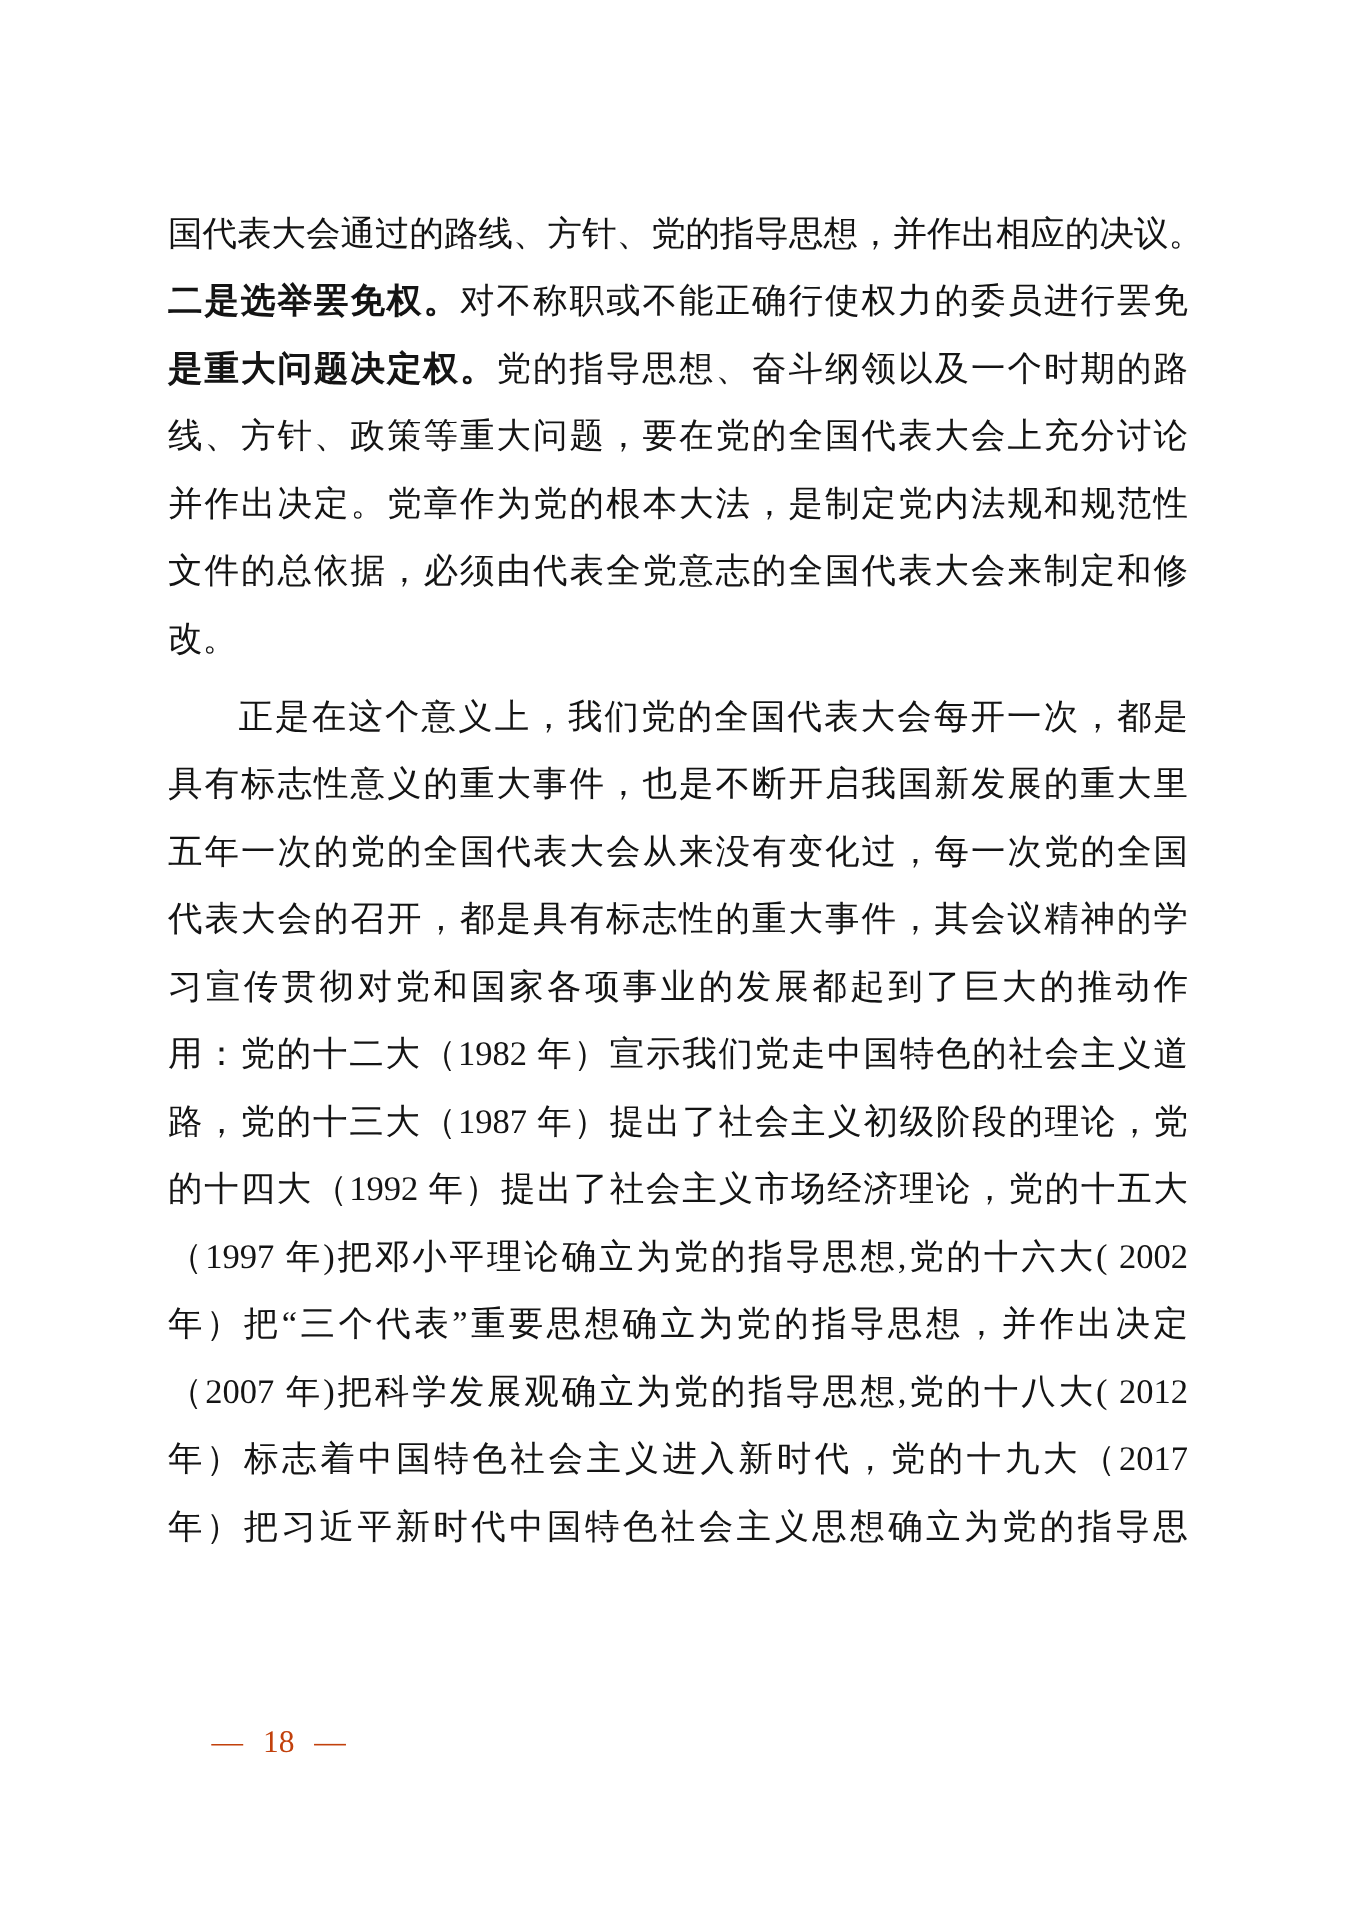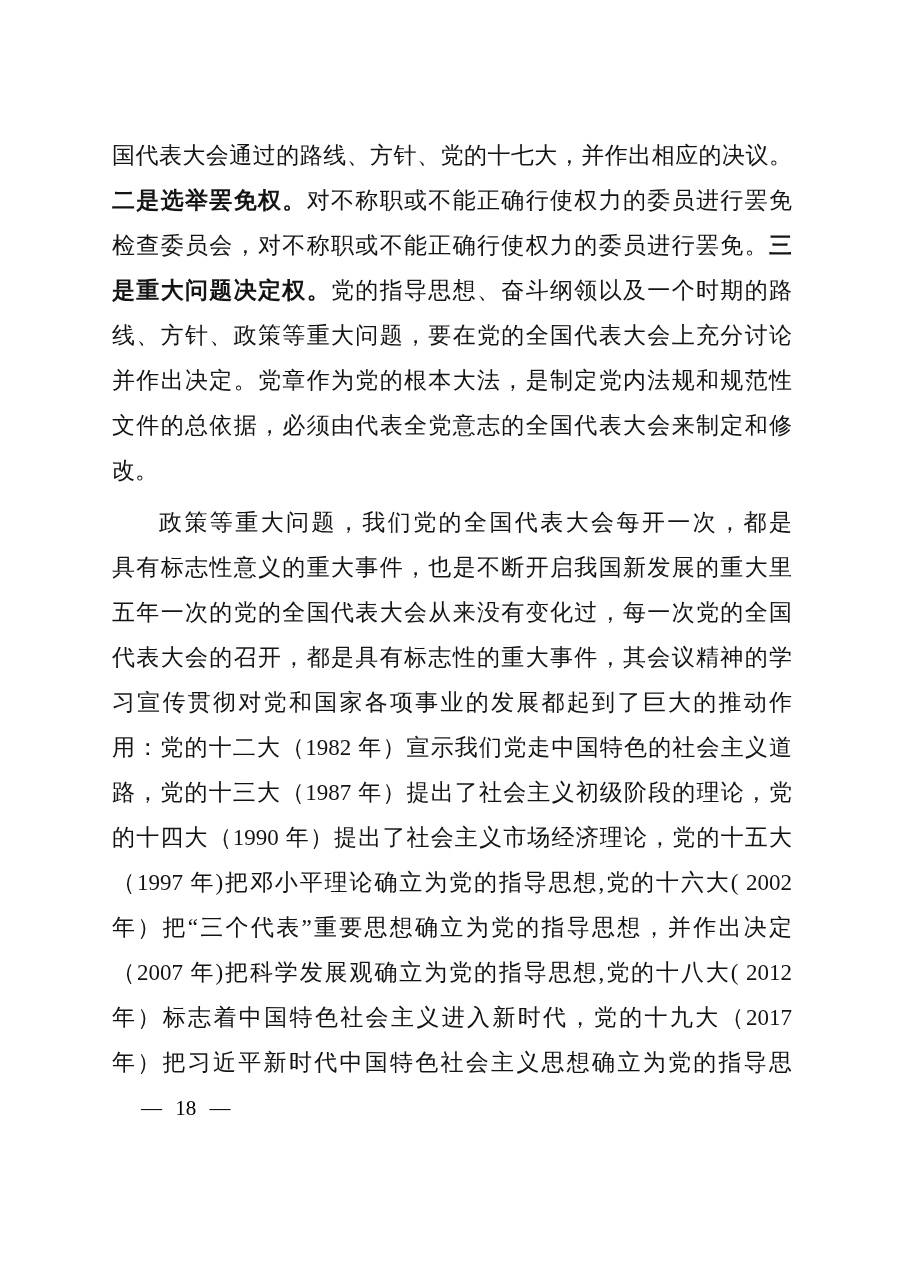--- a/index.html
+++ b/index.html
@@ -39,49 +39,48 @@
   }
   .line.para-gap {
     margin-top: 7px;
   }
   .bold {
     font-weight: 700;
   }
   .footer {
     position: absolute;
     left: 137px;
-    top: 1096px;
+    top: 1149px;
     font-size: 21px;
-    color: #000000;
+    color: #c2410c;
   }
   .footer span {
     margin: 0 4px;
   }
 </style>
 </head>
 <body>
 
 <div class="page">
   <div class="text-block" id="lines-container">
-      <div class="line"><span>国代表大会通过的路线、方针、党的十七大，并作出相应的决议。</span></div>
+      <div class="line"><span>国代表大会通过的路线、方针、党的指导思想，并作出相应的决议。</span></div>
       <div class="line"><span class="bold">二是选举罢免权。</span><span>对不称职或不能正确行使权力的委员进行罢免</span></div>
-      <div class="line"><span>检查委员会，对不称职或不能正确行使权力的委员进行罢免。</span><span class="bold">三</span></div>
       <div class="line"><span class="bold">是重大问题决定权。</span><span>党的指导思想、奋斗纲领以及一个时期的路</span></div>
       <div class="line"><span>线、方针、政策等重大问题，要在党的全国代表大会上充分讨论</span></div>
       <div class="line"><span>并作出决定。党章作为党的根本大法，是制定党内法规和规范性</span></div>
       <div class="line"><span>文件的总依据，必须由代表全党意志的全国代表大会来制定和修</span></div>
       <div class="line end"><span>改。</span></div>
-      <div class="line indent para-gap"><span>政策等重大问题，我们党的全国代表大会每开一次，都是</span></div>
+      <div class="line indent para-gap"><span>正是在这个意义上，我们党的全国代表大会每开一次，都是</span></div>
       <div class="line"><span>具有标志性意义的重大事件，也是不断开启我国新发展的重大里</span></div>
       <div class="line"><span>五年一次的党的全国代表大会从来没有变化过，每一次党的全国</span></div>
       <div class="line"><span>代表大会的召开，都是具有标志性的重大事件，其会议精神的学</span></div>
       <div class="line"><span>习宣传贯彻对党和国家各项事业的发展都起到了巨大的推动作</span></div>
       <div class="line"><span>用：党的十二大（1982 年）宣示我们党走中国特色的社会主义道</span></div>
       <div class="line"><span>路，党的十三大（1987 年）提出了社会主义初级阶段的理论，党</span></div>
-      <div class="line"><span>的十四大（1990 年）提出了社会主义市场经济理论，党的十五大</span></div>
+      <div class="line"><span>的十四大（1992 年）提出了社会主义市场经济理论，党的十五大</span></div>
       <div class="line"><span>（1997 年)把邓小平理论确立为党的指导思想,党的十六大( 2002</span></div>
       <div class="line"><span>年）把“三个代表”重要思想确立为党的指导思想，并作出决定</span></div>
       <div class="line"><span>（2007 年)把科学发展观确立为党的指导思想,党的十八大( 2012</span></div>
       <div class="line"><span>年）标志着中国特色社会主义进入新时代，党的十九大（2017</span></div>
       <div class="line"><span>年）把习近平新时代中国特色社会主义思想确立为党的指导思</span></div>
     </div>
   <div class="footer">
     <span>—</span>
     <span>18</span>
     <span>—</span>

